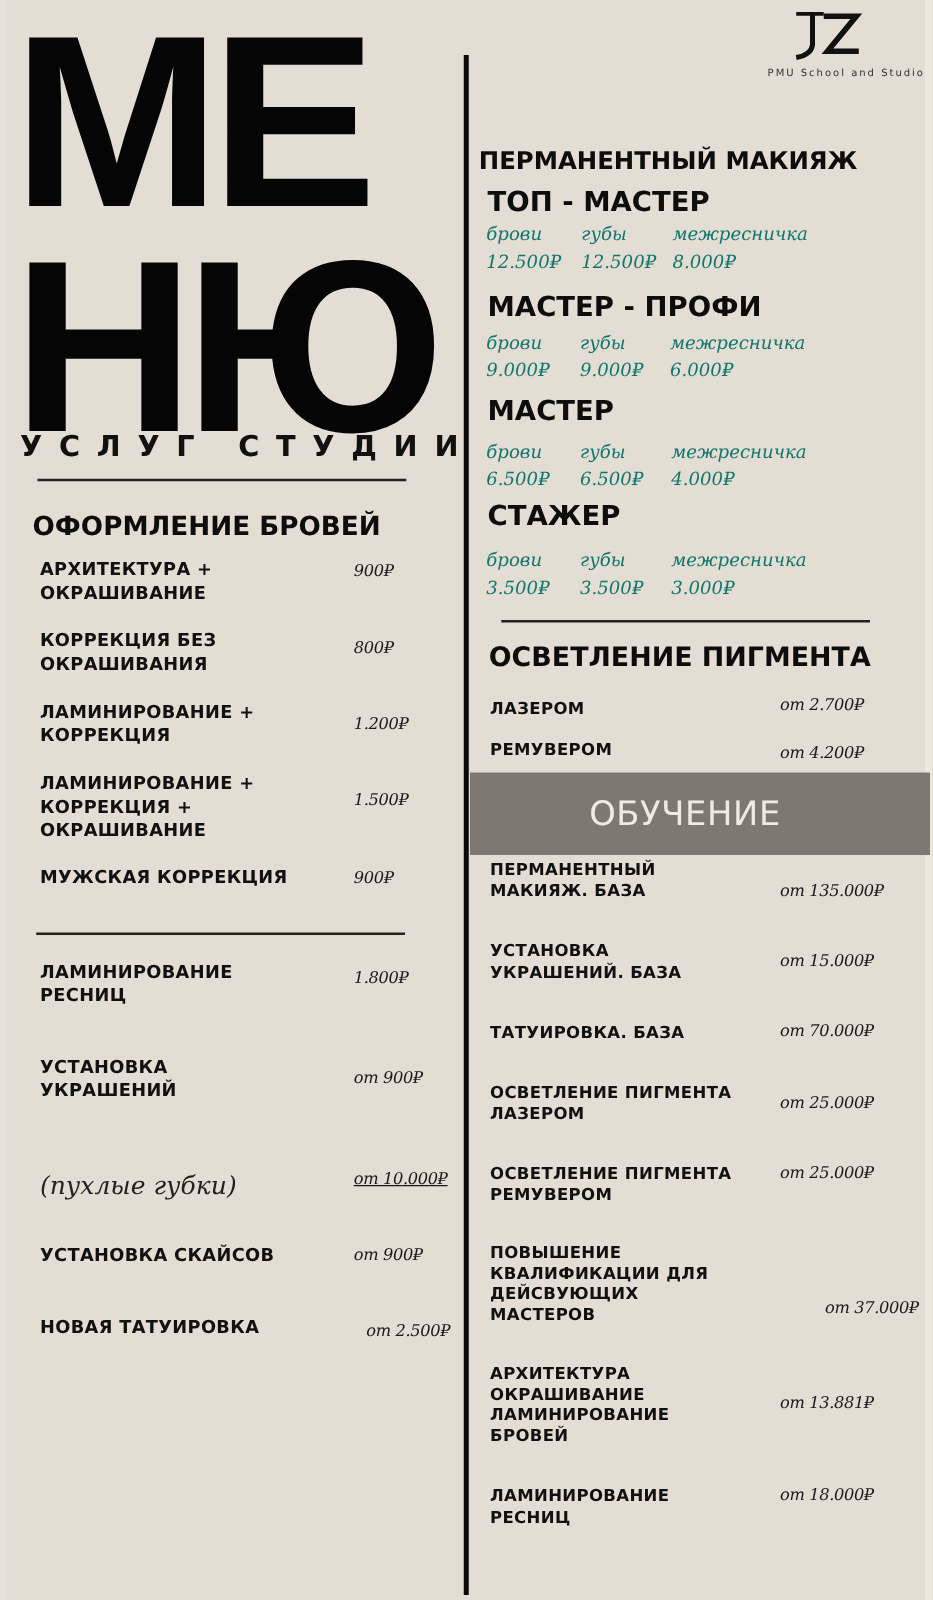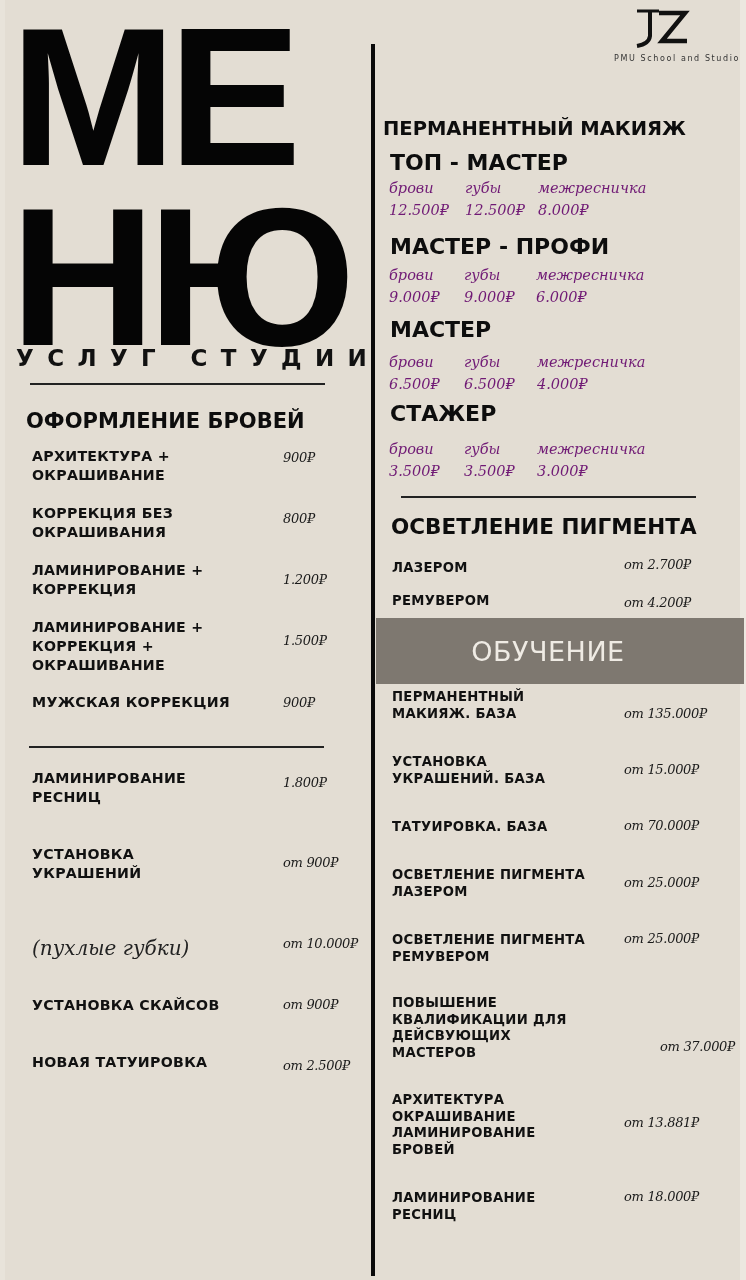--- a/index.html
+++ b/index.html
@@ -31,21 +31,21 @@
   .h-section { position:absolute; font-family:"DejaVu Sans", sans-serif; font-weight:700; white-space:nowrap; color:#0d0d0d; }
 
   
   .item-name { position:absolute; font-family:"DejaVu Sans", sans-serif; font-weight:700; font-size:14.2px; line-height:19px; letter-spacing:0.3px; color:#111; white-space:pre-line; }
   .item-note { font-family:"DejaVu Serif", serif; font-style:italic; font-weight:400; font-size:20px; letter-spacing:0; display:block; color:#222; }
   .item-price { position:absolute; font-family:"DejaVu Serif", serif; font-style:italic; font-size:13px; color:#1a1a1a; white-space:nowrap; letter-spacing:-0.3px; }
 
   
   .tier-title { position:absolute; left:390px; font-family:"DejaVu Sans", sans-serif; font-weight:700; font-size:22px; color:#0d0d0d; white-space:nowrap; }
   .tier-grid { position:absolute; left:389px; width:300px; }
-  .tier-col { position:absolute; top:0; font-family:"DejaVu Serif", serif; font-style:italic; font-size:14.5px; line-height:22px; color:#701a75; white-space:nowrap; }
+  .tier-col { position:absolute; top:0; font-family:"DejaVu Serif", serif; font-style:italic; font-size:14.5px; line-height:22px; color:#0f766e; white-space:nowrap; }
 
   
   .band { position:absolute; left:376px; top:618px; width:368px; height:66px; background:#7e7870; display:flex; align-items:center; justify-content:center; }
   .band-label { font-family:"DejaVu Sans", sans-serif; font-size:27px; color:#efebe4; letter-spacing:0.5px; margin-left:-24px; }
 </style>
 </head>
 <body>
 
 <div class="edge-left"></div>
 <div class="edge-right"></div>
@@ -94,27 +94,27 @@
 РЕСНИЦ</div>
 <div class="item-price" style="left:283px; top:775px;">1.800₽</div>
 
 <div class="item-name" style="left:32px; top:845px;">УСТАНОВКА
 УКРАШЕНИЙ</div>
 <div class="item-price" style="left:283px; top:855px;">от 900₽</div>
 
 <div class="item-name" style="left:32px; top:920px;">
   <span class="item-note">(пухлые губки)</span>
 </div>
-<div class="item-price" style="left:283px; top:936px;">от 10.000₽</div>
+<div class="item-price" style="left:283px; top:936px;text-decoration:underline;">от 10.000₽</div>
 
 <div class="item-name" style="left:32px; top:996px;">УСТАНОВКА СКАЙСОВ</div>
 <div class="item-price" style="left:283px; top:997px;">от 900₽</div>
 
 <div class="item-name" style="left:32px; top:1053px;">НОВАЯ ТАТУИРОВКА</div>
-<div class="item-price" style="left:283px; top:1058px;text-align:right;">от 2.500₽</div>
+<div class="item-price" style="left:293px; top:1058px;text-align:right;">от 2.500₽</div>
 
 <div class="h-section" style="left:383px; top:117px; font-size:19.5px;">ПЕРМАНЕНТНЫЙ МАКИЯЖ</div>
 
 <div class="tier-title" style="top:150px;">ТОП - МАСТЕР</div>
 <div class="tier-grid" style="top:177px;">
   <div class="tier-col" style="left:0;"><span>брови</span><br><span>12.500₽</span></div>
   <div class="tier-col" style="left:76px;"><span>губы</span><br><span>12.500₽</span></div>
   <div class="tier-col" style="left:149px;"><span>межресничка</span><br><span>8.000₽</span></div>
 </div>
 

